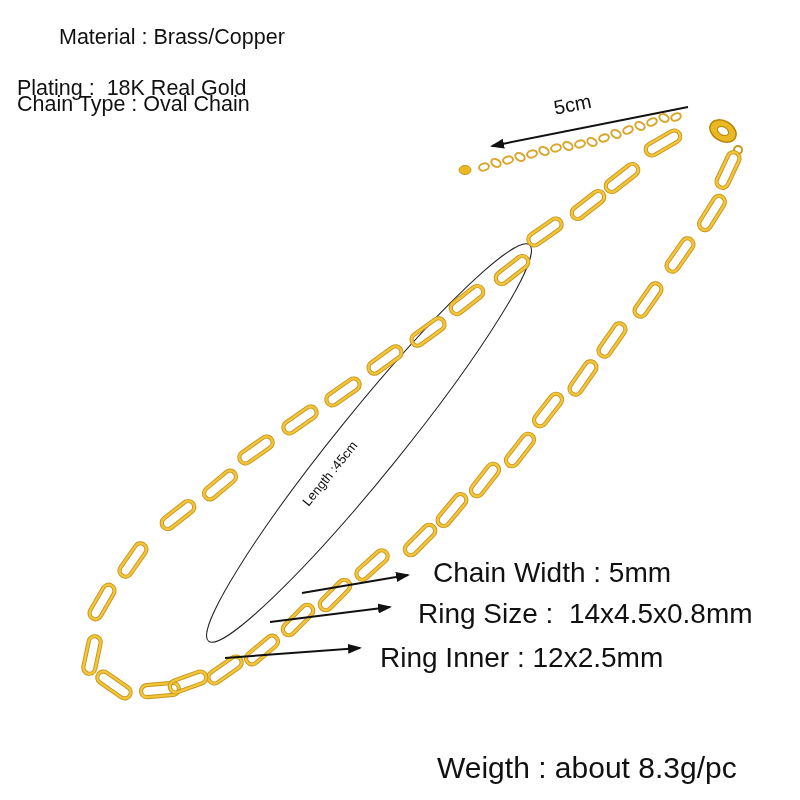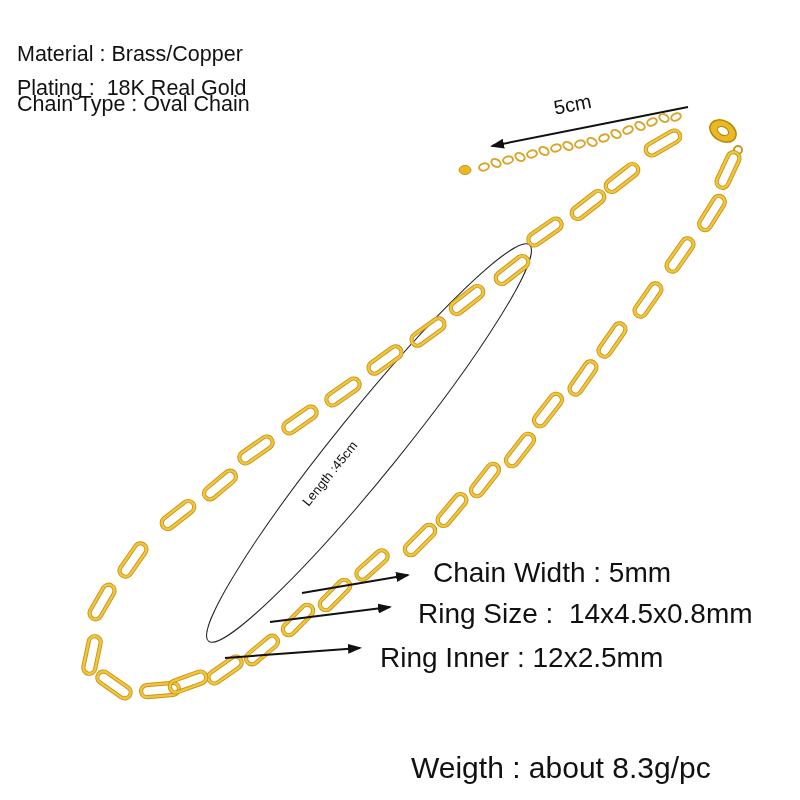--- a/index.html
+++ b/index.html
@@ -1,27 +1,27 @@
 <!DOCTYPE html>
 <html><head>
   <meta charset="utf-8">
   <style>
     html, body { margin: 0; padding: 0; background: #ffffff; }
     body { width: 800px; height: 800px; position: relative; overflow: hidden;
            font-family: "Liberation Sans", sans-serif; color: #111; }
     .spec-line { position: absolute; left: 17px; font-size: 21.5px; line-height: 1; white-space: pre; }
     .annot { position: absolute; font-size: 28px; line-height: 1; white-space: pre; }
-    .weight { position: absolute; left: 411px; top: 753px; font-size: 30px; line-height: 1; white-space: pre; }
+    .weight { position: absolute; left: 437px; top: 753px; font-size: 30px; line-height: 1; white-space: pre; }
     svg.art { position: absolute; left: 0; top: 0; }
     .len-label { font-size: 13px; }
   </style>
 </head>
 <body>
 
-<div class="spec-line" style="top:44px;">Material : Brass/Copper</div>
+<div class="spec-line" style="top:27px;margin-left:42px;">Material : Brass/Copper</div>
 <div class="spec-line" style="top:64px;margin-top:14px;">Plating :  18K Real Gold</div>
 <div class="spec-line" style="top:94px;">Chain Type : Oval Chain</div>
 
 <svg class="art" width="800" height="800" viewBox="0 0 800 800">
   <defs>
     <marker id="arrowhead" markerWidth="14" markerHeight="10" refX="12" refY="5" orient="auto" markerUnits="userSpaceOnUse">
       <path d="M0,0 L14,5 L0,10 Z" fill="#111"></path>
     </marker>
     <g id="link">
       <rect x="-19" y="-6" width="38" height="12" rx="6" ry="6" fill="none" stroke="#C8961A" stroke-width="4.2"></rect>

